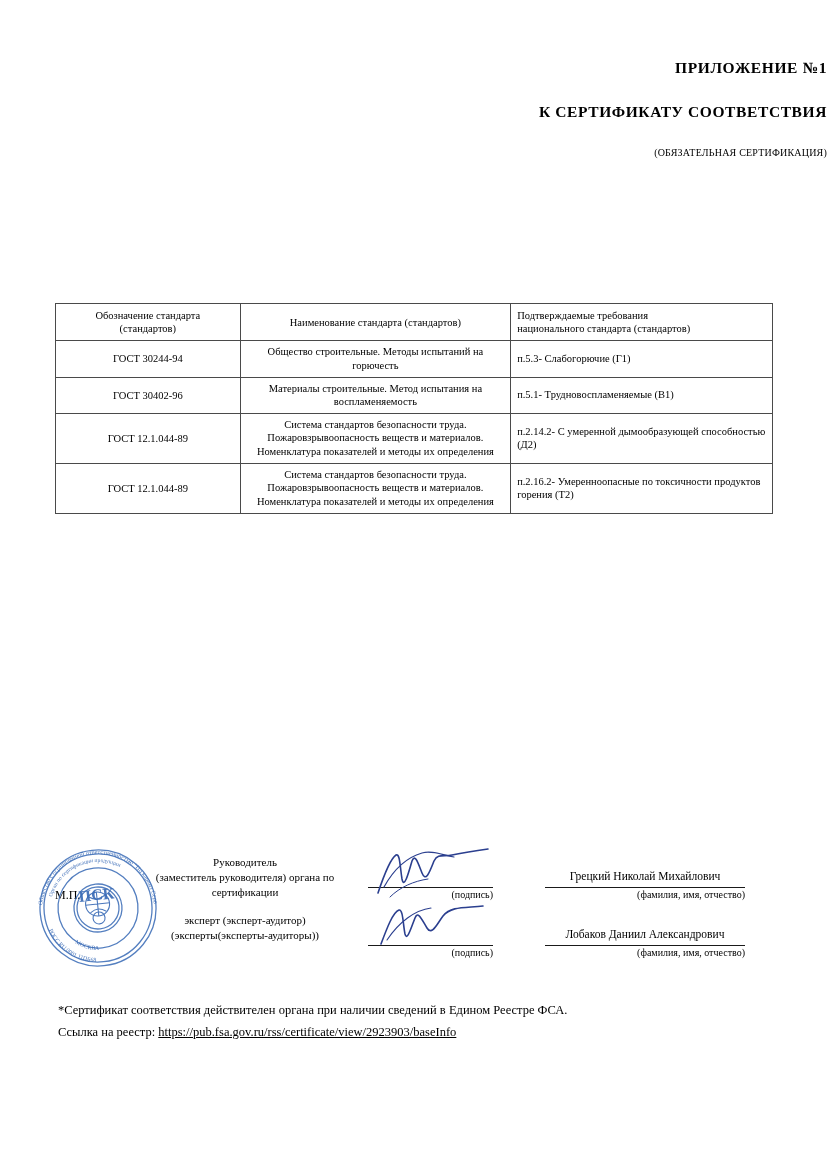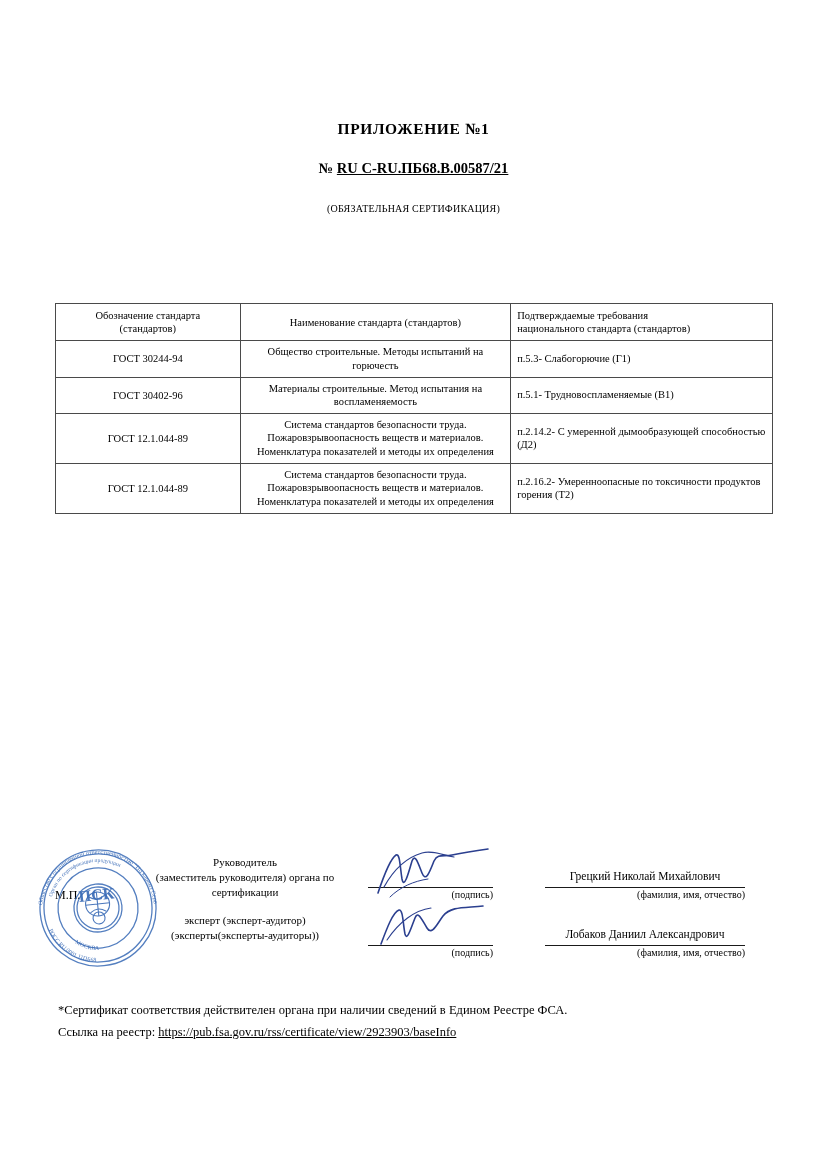--- a/index.html
+++ b/index.html
@@ -21,22 +21,22 @@
   .doc-inner {
     position: absolute;
     left: 0;
     top: 0;
     width: 827px;
     height: 1169px;
   }
 
   
   .head {
-    text-align: center;
-    margin-top: 120px;
+    text-align: right;
+    margin-top: 59px;
   }
   .head .line1 {
     font-size: 15.5px;
     font-weight: bold;
     letter-spacing: 0.6px;
   }
   .head .line2 {
     font-size: 15.5px;
     font-weight: bold;
     letter-spacing: 0.6px;
@@ -186,24 +186,21 @@
   }
 </style>
 </head>
 <body>
 
 <div class="page">
   <div class="doc-inner">
 
     <div class="head">
       <div class="line1">ПРИЛОЖЕНИЕ №1</div>
-      <div class="line3">
-        <span class="num">№</span>
-        <span class="underlined">RU C-RU.ПБ68.В.00587/21</span>
-      </div>
+      <div class="line2">К СЕРТИФИКАТУ СООТВЕТСТВИЯ</div>
       <div class="line4">(ОБЯЗАТЕЛЬНАЯ СЕРТИФИКАЦИЯ)</div>
     </div>
 
     <table class="std">
       <thead>
         <tr>
           <td class="col1">
             <div>Обозначение стандарта</div>
             <div>(стандартов)</div>
           </td>

